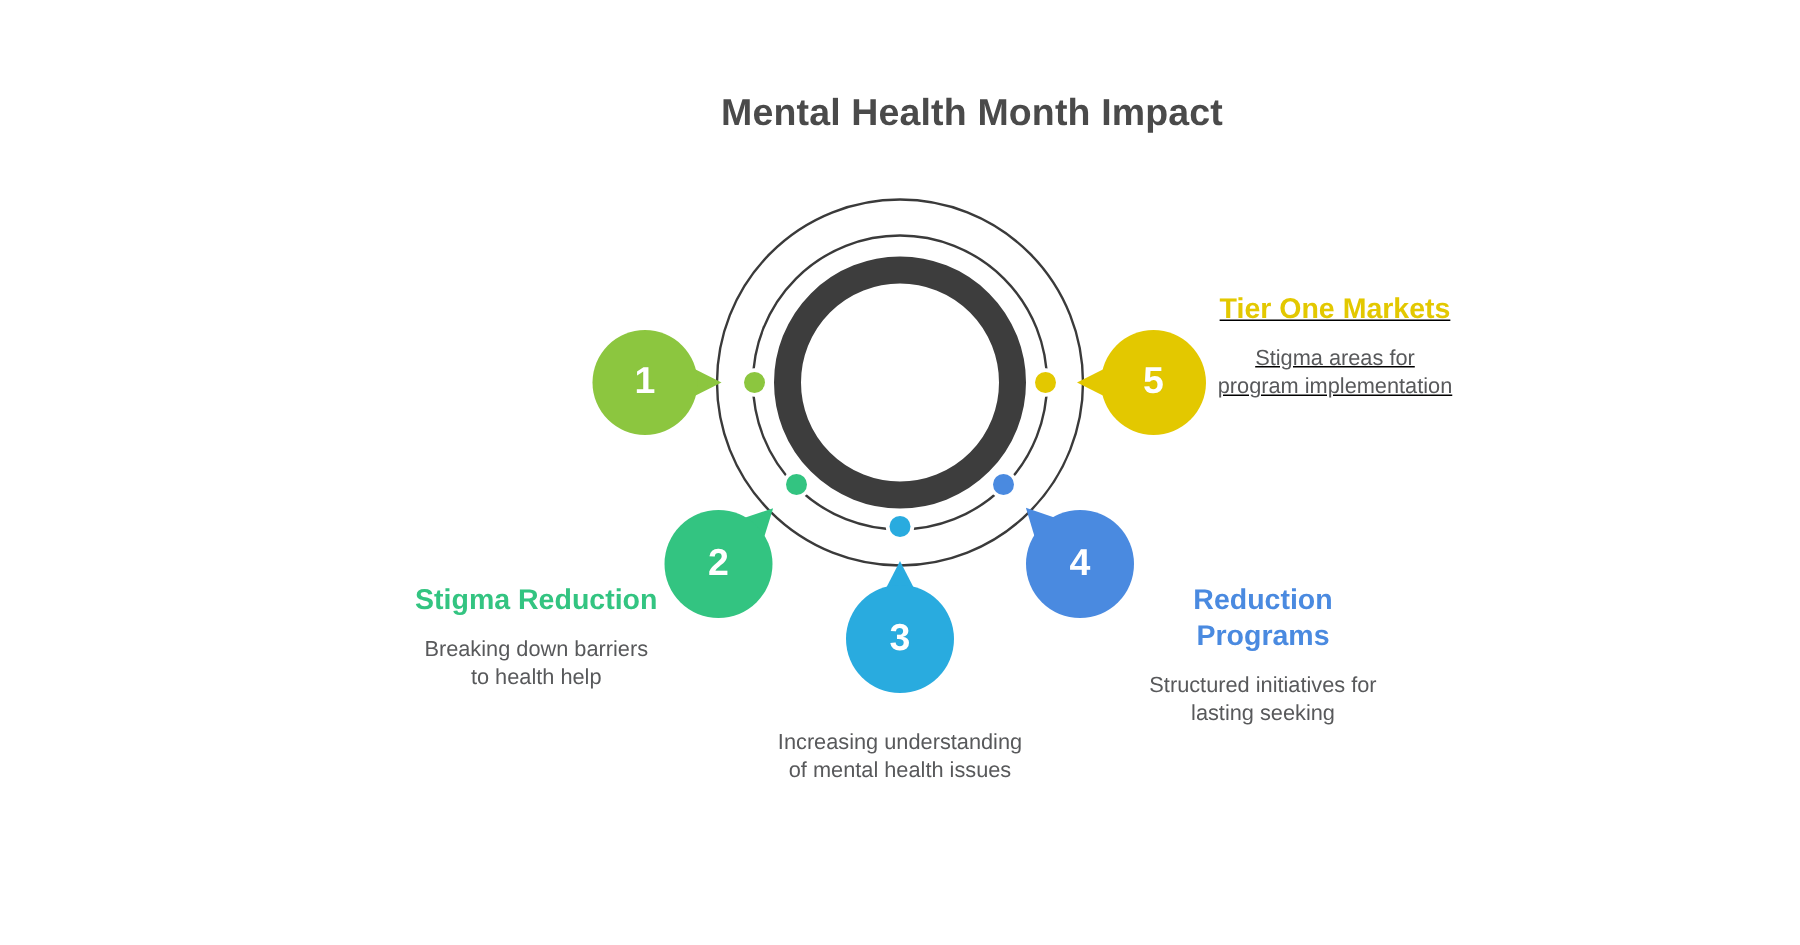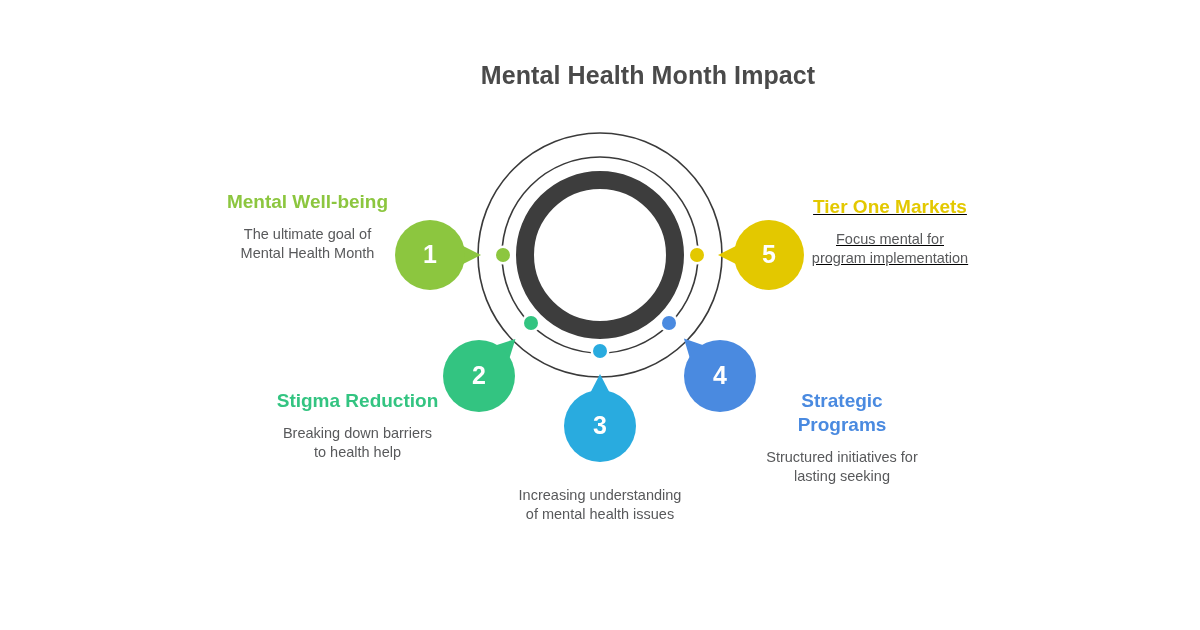--- a/index.html
+++ b/index.html
@@ -130,37 +130,33 @@
   <div class="node-bubble" style="left: 564px; top: 390px; width: 72px; height: 72px; background: rgb(41, 171, 223);">
     <span class="node-number">3</span>
   </div>
   <div class="node-bubble" style="left: 684px; top: 340px; width: 72px; height: 72px; background: rgb(74, 138, 224);">
     <span class="node-number">4</span>
   </div>
   <div class="node-bubble" style="left: 734px; top: 220px; width: 70px; height: 70px; background: rgb(227, 200, 0);">
     <span class="node-number">5</span>
   </div>
 
-  <div class="node-text t-left" style="left:226px; top:190px; width:163px;">
-    <p class="node-heading" style="color: rgb(140, 198, 63);">Mental Well-being</p>
-    <p class="node-desc">The ultimate goal of Mental Health Month</p>
-  </div>
 
   <div class="node-text t-left" style="left:276px; top:389px; width:163px;">
     <p class="node-heading" style="color: rgb(51, 196, 129);">Stigma Reduction</p>
     <p class="node-desc">Breaking down barriers to health help</p>
   </div>
 
   <div class="node-text t-center" style="left:512px; top:486px; width:176px;">
     <p class="node-desc">Increasing understanding of mental health issues</p>
   </div>
 
   <div class="node-text t-right" style="left:762px; top:389px; width:160px;">
-    <p class="node-heading" style="color: rgb(74, 138, 224);">Strategic Programs</p>
+    <p class="node-heading" style="color: rgb(74, 138, 224);">Reduction Programs</p>
     <p class="node-desc">Structured initiatives for lasting seeking</p>
   </div>
 
   <div class="node-text t-right" style="left:810px; top:195px; width:160px;text-decoration:underline;">
     <p class="node-heading" style="color: rgb(227, 200, 0);">Tier One Markets</p>
-    <p class="node-desc">Focus mental for program implementation</p>
+    <p class="node-desc">Stigma areas for program implementation</p>
   </div>
 
 </div>
 
 </body></html>

